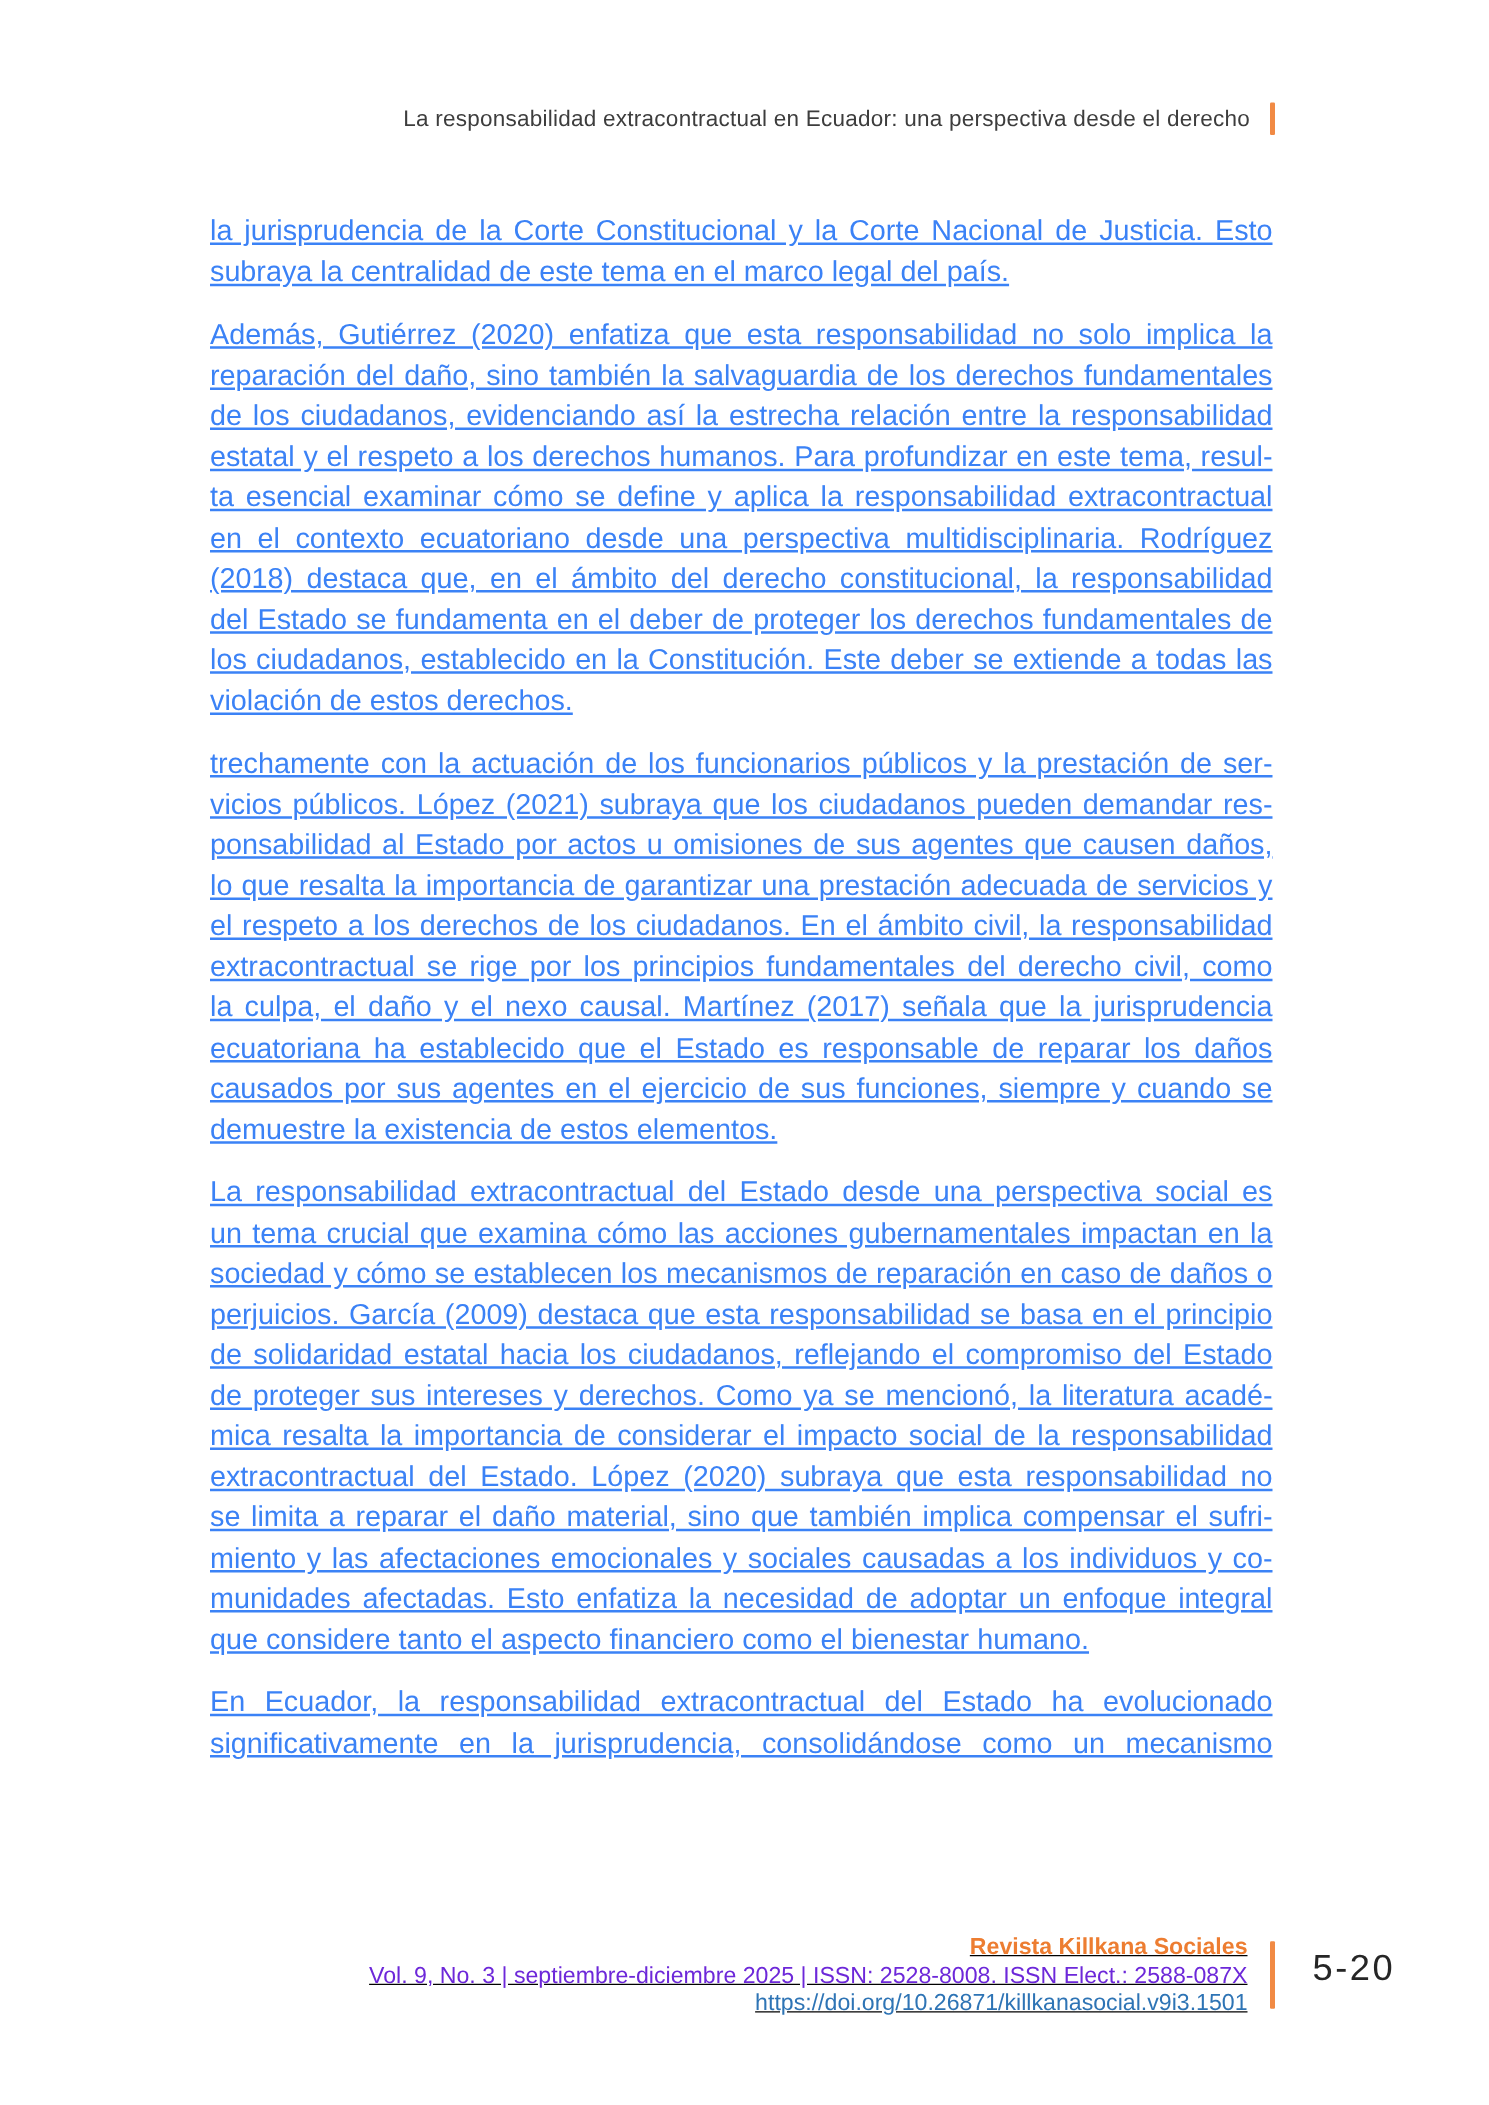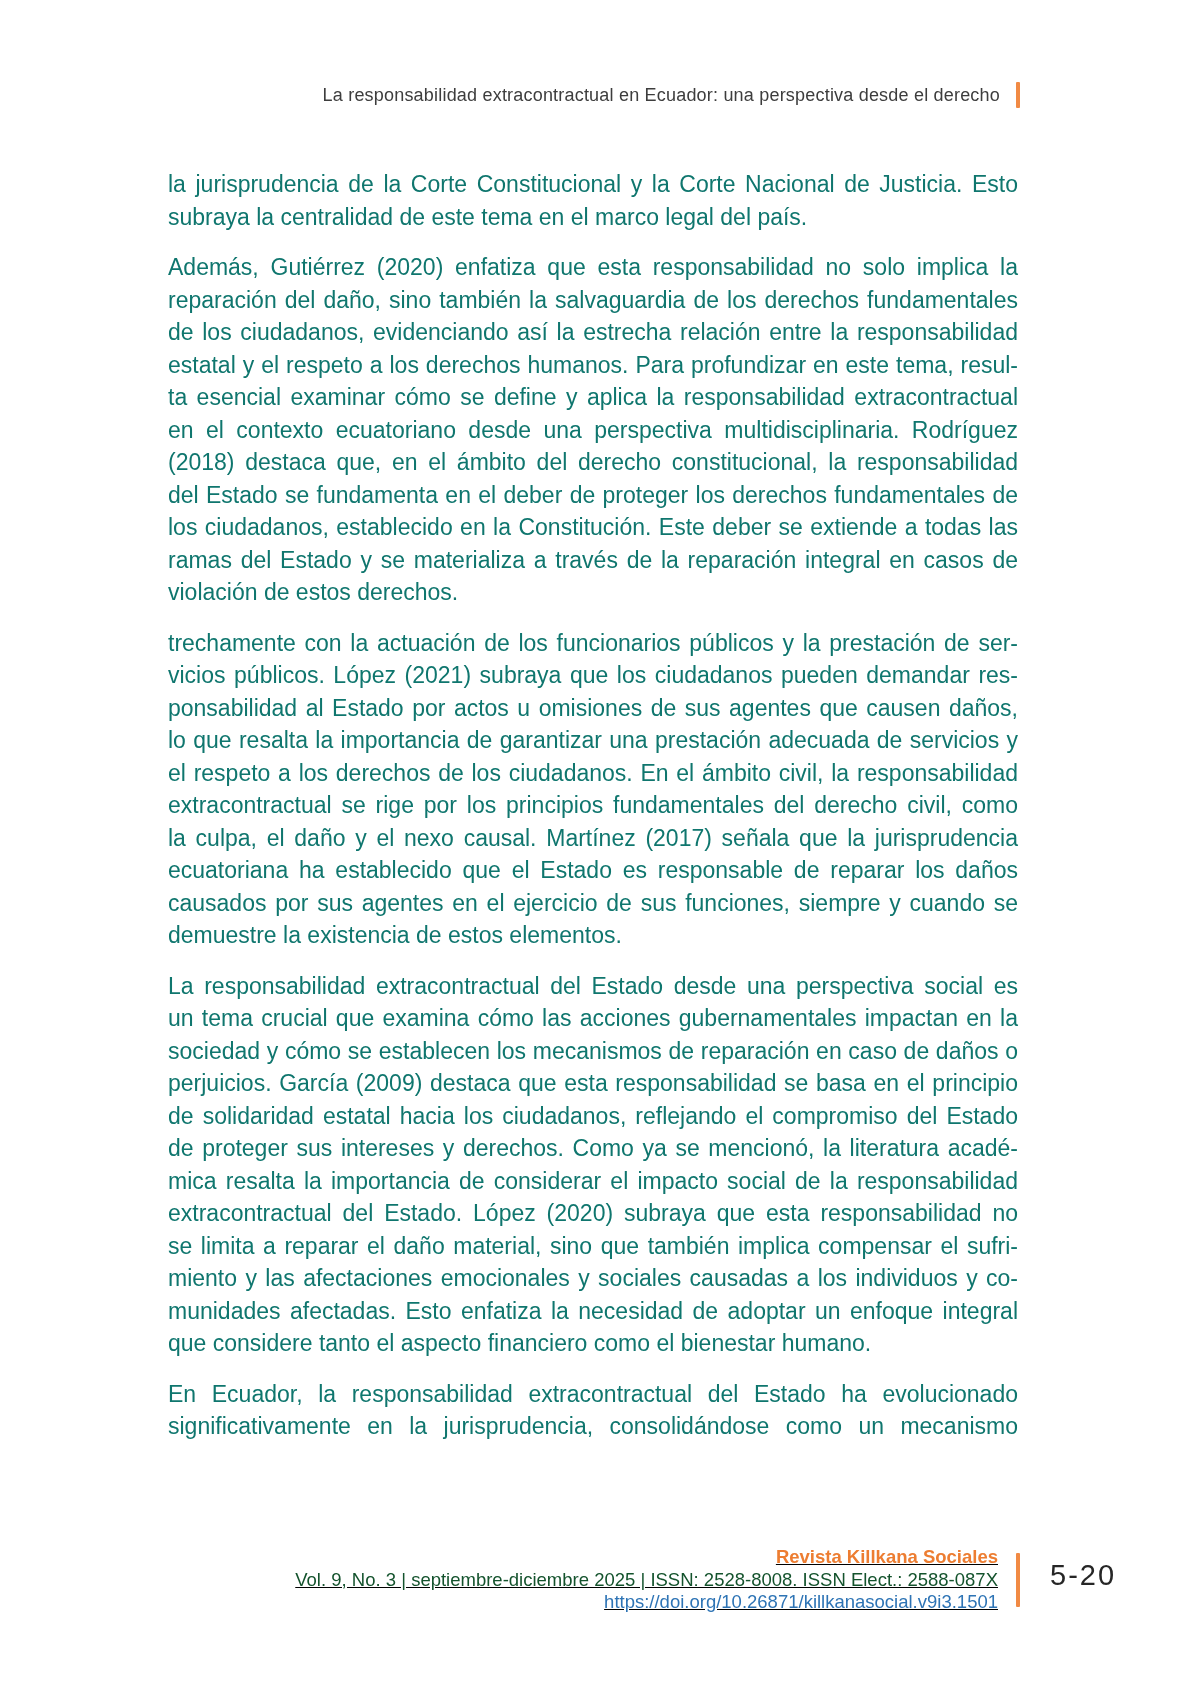--- a/index.html
+++ b/index.html
@@ -35,21 +35,22 @@
   .running-header .accent-bar { height: 26px; }
 
   
   .article-body {
     position: absolute;
     left: 168px;
     top: 168px;
     width: 850px;
     font-size: 23px;
     line-height: 32.5px;
-    color: #0f766e;
+    color: #3b82f6;
+    text-decoration: underline;
   }
   .para { margin: 0 0 18px 0; }
   .line {
     text-align: justify;
     text-align-last: justify;
     text-justify: inter-word;
     white-space: normal;
   }
   .line.final {
     text-align-last: left;
@@ -64,21 +65,21 @@
     font-size: 18.5px;
     line-height: 22.5px;
     white-space: nowrap;
     text-decoration: underline;
   }
   .footer-journal {
     color: #ed7d31;
     font-weight: bold;
   }
   .footer-issue {
-    color: #14532d;
+    color: #6d28d9;
   }
   .footer-doi {
     color: #2e74b5;
     text-decoration: none;
   }
   .footer-accent-bar {
     position: absolute;
     left: 1016px;
     top: 1553px;
     height: 54px;
@@ -110,21 +111,20 @@
       <div class="para">
         <div class="line">Además, Gutiérrez (2020) enfatiza que esta responsabilidad no solo implica la</div>
         <div class="line">reparación del daño, sino también la salvaguardia de los derechos fundamentales</div>
         <div class="line">de los ciudadanos, evidenciando así la estrecha relación entre la responsabilidad</div>
         <div class="line">estatal y el respeto a los derechos humanos. Para profundizar en este tema, resul-</div>
         <div class="line">ta esencial examinar cómo se define y aplica la responsabilidad extracontractual</div>
         <div class="line">en el contexto ecuatoriano desde una perspectiva multidisciplinaria. Rodríguez</div>
         <div class="line">(2018) destaca que, en el ámbito del derecho constitucional, la responsabilidad</div>
         <div class="line">del Estado se fundamenta en el deber de proteger los derechos fundamentales de</div>
         <div class="line">los ciudadanos, establecido en la Constitución. Este deber se extiende a todas las</div>
-        <div class="line">ramas del Estado y se materializa a través de la reparación integral en casos de</div>
         <div class="line final">violación de estos derechos.</div>
       </div>
       <div class="para">
         <div class="line">trechamente con la actuación de los funcionarios públicos y la prestación de ser-</div>
         <div class="line">vicios públicos. López (2021) subraya que los ciudadanos pueden demandar res-</div>
         <div class="line">ponsabilidad al Estado por actos u omisiones de sus agentes que causen daños,</div>
         <div class="line">lo que resalta la importancia de garantizar una prestación adecuada de servicios y</div>
         <div class="line">el respeto a los derechos de los ciudadanos. En el ámbito civil, la responsabilidad</div>
         <div class="line">extracontractual se rige por los principios fundamentales del derecho civil, como</div>
         <div class="line">la culpa, el daño y el nexo causal. Martínez (2017) señala que la jurisprudencia</div>

